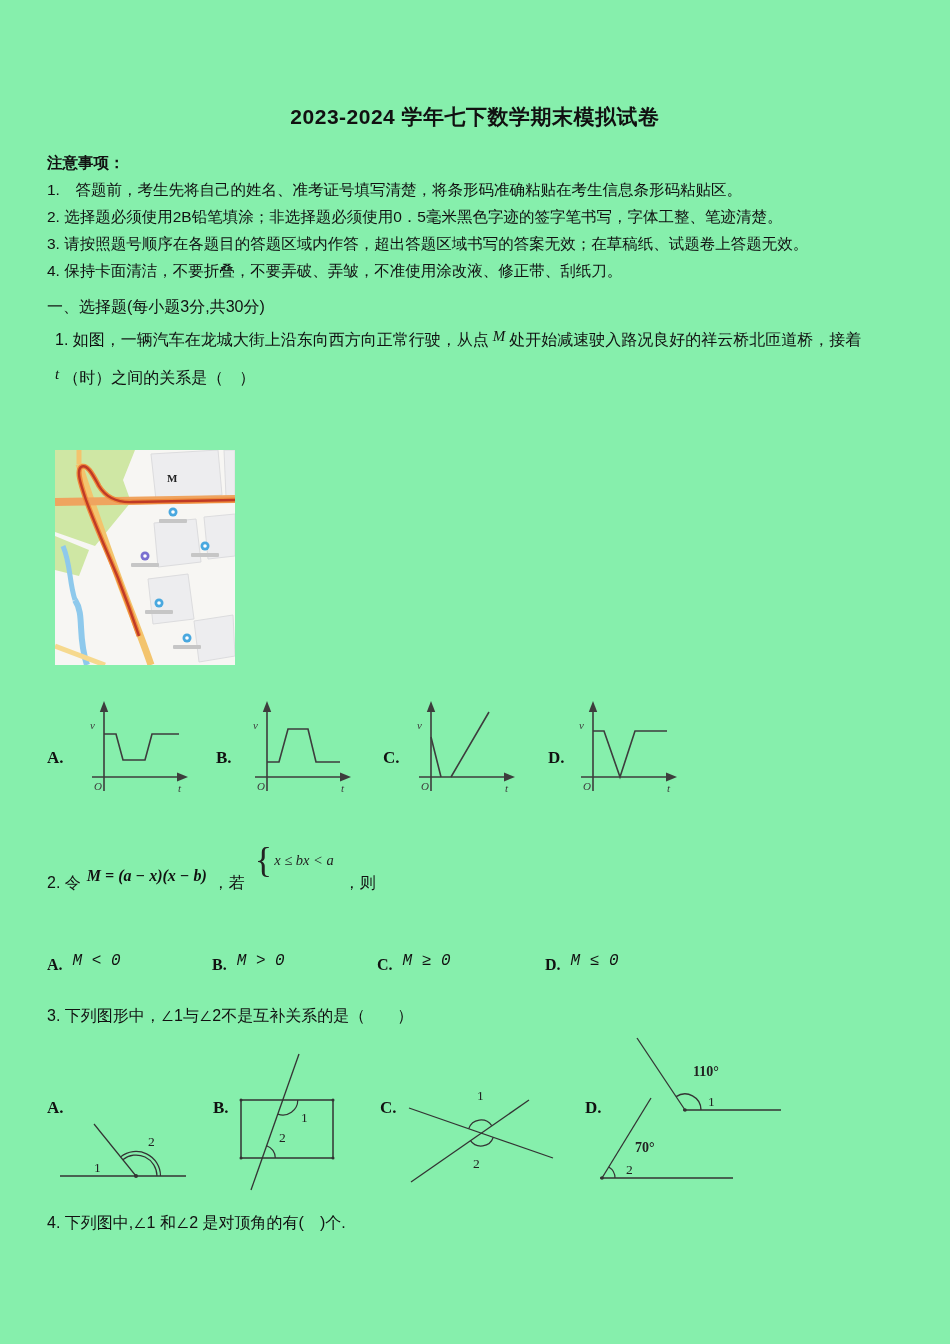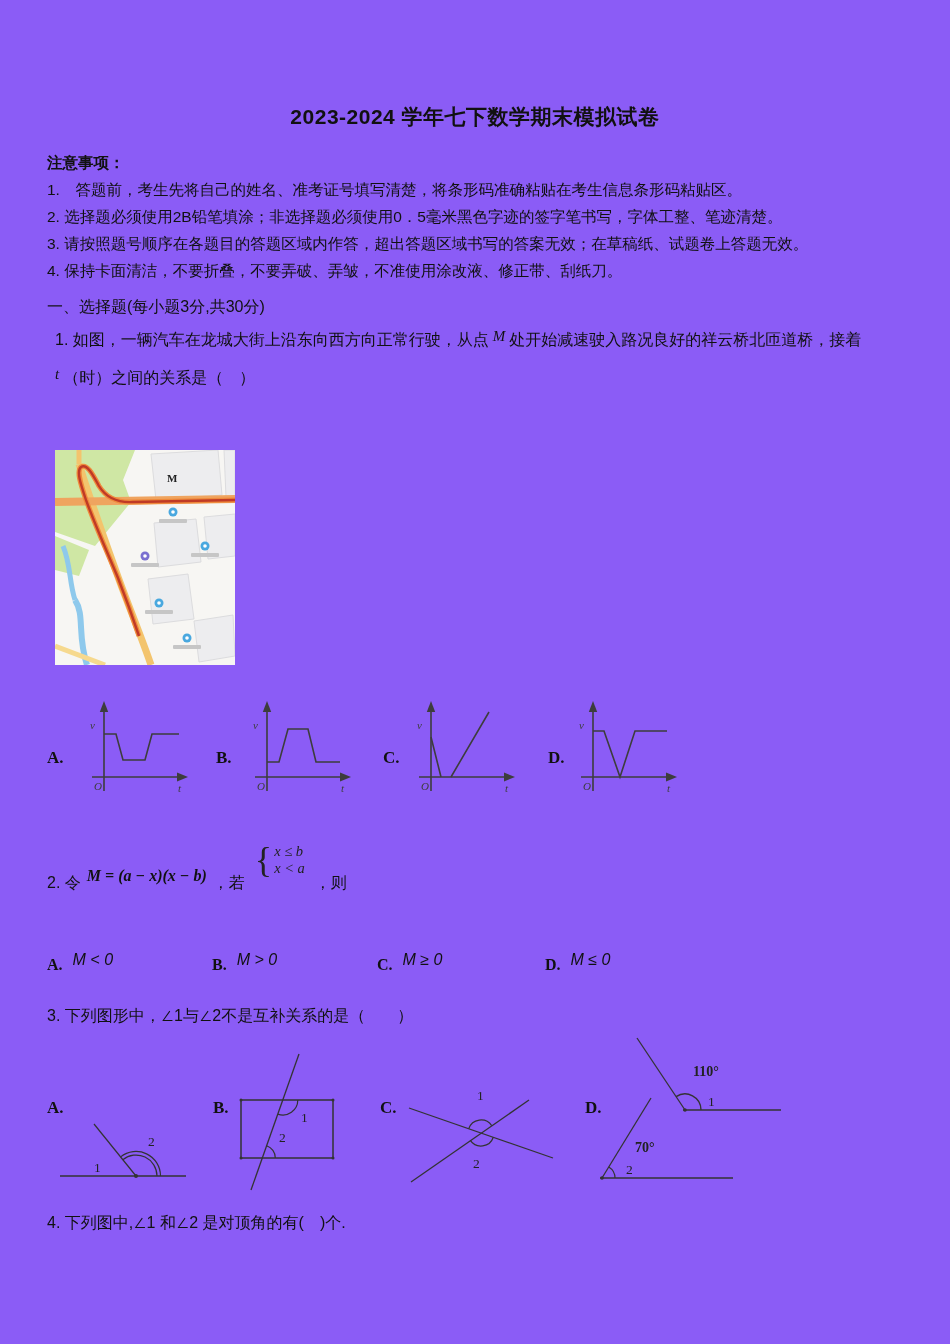--- a/index.html
+++ b/index.html
@@ -1,16 +1,16 @@
 <!DOCTYPE html>
 <html><head>
 <meta charset="utf-8">
 <style>
   html,body{margin:0;padding:0;background:#ffffff;}
-  #page{position:relative;width:950px;height:1344px;background:#8b5cf6;overflow:hidden;
+  #page{position:relative;width:950px;height:1344px;background:#86efac;overflow:hidden;
         font-family:"Liberation Sans",sans-serif;color:#111;}
   .abs{position:absolute;}
   .title{top:103px;left:0;width:100%;text-align:center;font-size:21px;font-weight:bold;letter-spacing:.5px;}
   .notice{top:149px;left:47px;width:866px;font-size:15.5px;line-height:27px;}
   .notice-heading{font-weight:600;}
   .section-heading{top:297px;left:47px;font-size:16px;}
   .q1{top:321px;left:47px;width:868px;font-size:16px;line-height:37px;margin-left:8px;}
   .q1 .qline{display:block;white-space:nowrap;}
   .mvar{font-family:"Liberation Serif",serif;font-style:italic;font-size:15px;
         position:relative;top:-4px;margin:0 4px;}
@@ -18,25 +18,25 @@
   .g-letter{font-family:"Liberation Serif",serif;font-weight:bold;font-size:17px;}
   .axis-lbl{font-family:"Liberation Serif",serif;font-style:italic;font-size:11px;fill:#3d3d3d;}
   .fig-lbl{font-family:"Liberation Serif",serif;font-size:13.5px;fill:#222;}
   .deg-lbl{font-family:"Liberation Serif",serif;font-size:14px;font-weight:600;fill:#222;}
   .map-m{font-family:"Liberation Serif",serif;font-size:11px;font-weight:600;fill:#222;}
   .q2-line{top:858px;left:47px;font-size:16px;display:flex;align-items:baseline;}
   .formula{font-family:"Liberation Serif",serif;font-style:italic;font-size:16px;
            display:inline-block;transform:translateY(-7px);margin:0 6px;font-weight:bold;}
   .cases{display:inline-flex;align-items:center;transform:translateY(-16px);margin:0 10px;}
   .brace{font-family:"Liberation Serif",serif;font-size:36px;font-weight:300;line-height:1;color:#222;}
-  .case-col{display:inline-flex;flex-direction:column;font-family:"Liberation Serif",serif;
+  .case-col{display:inline-flex;flex-direction:row;font-family:"Liberation Serif",serif;
             font-style:italic;font-size:14.5px;line-height:17px;margin-left:2px;color:#222;}
   .q2-opt{top:956px;white-space:nowrap;}
   .q2-opt .opt-letter{font-family:"Liberation Serif",serif;font-weight:bold;font-size:16px;}
-  .q2-opt .opt-value{font-family:Liberation Sans, sans-serif;font-style:italic;font-size:16px;
+  .q2-opt .opt-value{font-family:Liberation Mono, monospace;font-style:italic;font-size:16px;
                      margin-left:10px;position:relative;top:-5px;}
   .q3-text{top:1006px;left:47px;font-size:16px;}
   .q4-text{top:1200px;left:47px;font-size:16px;margin-top:13px;}
   svg{display:block;}
   .gsvg line,.gsvg path{stroke:#3d3d3d;}
 </style>
 </head>
 <body>
 
 <div id="page">

